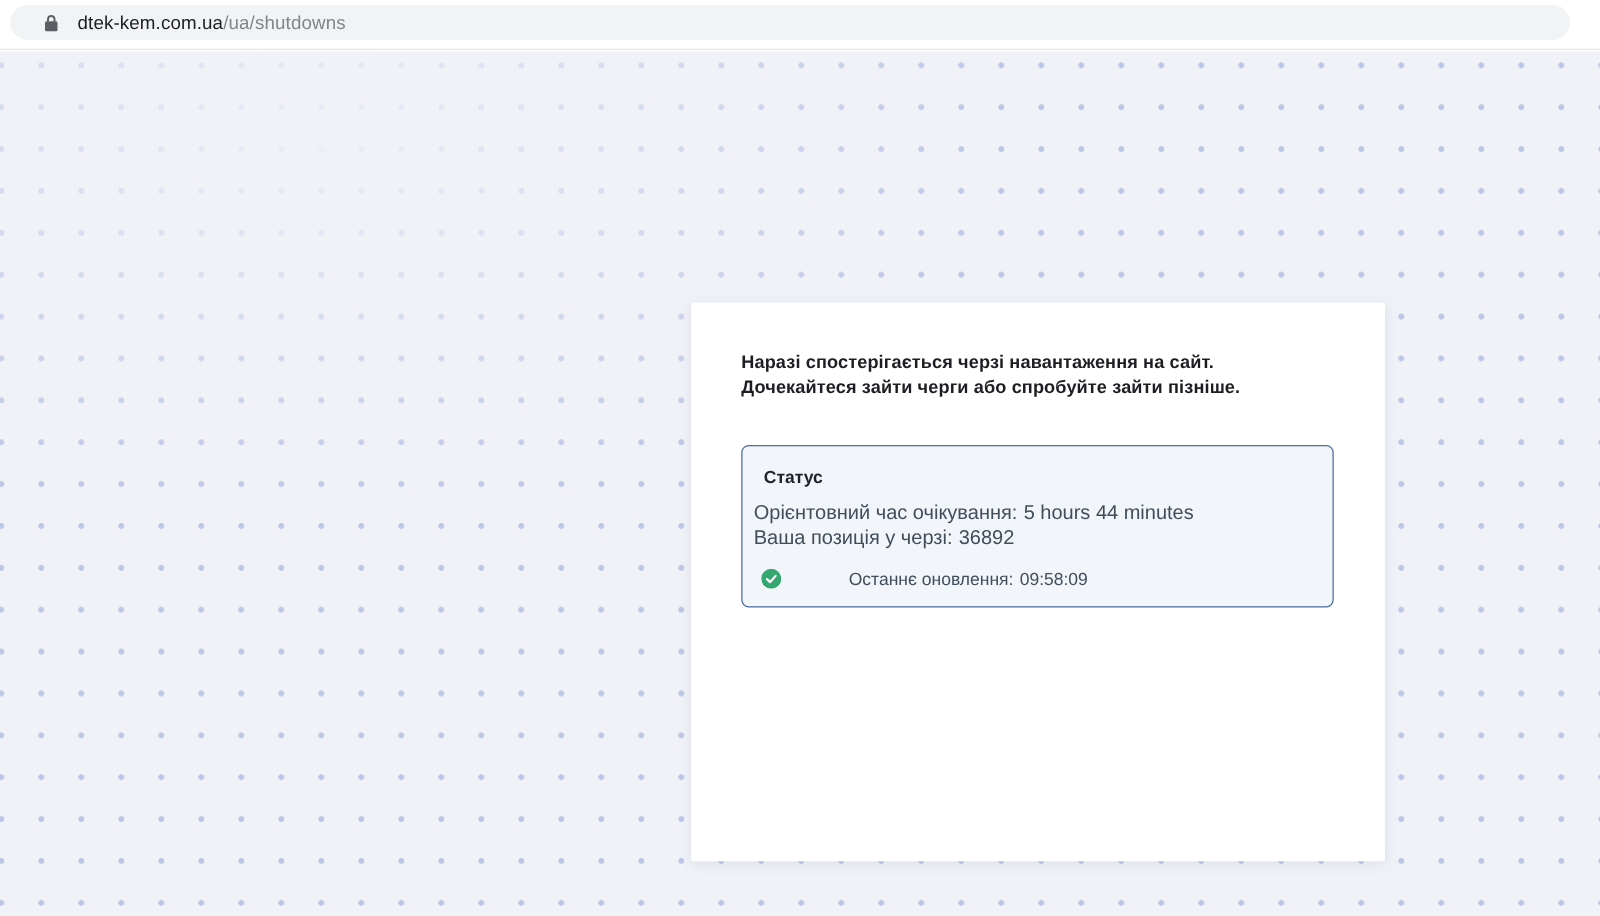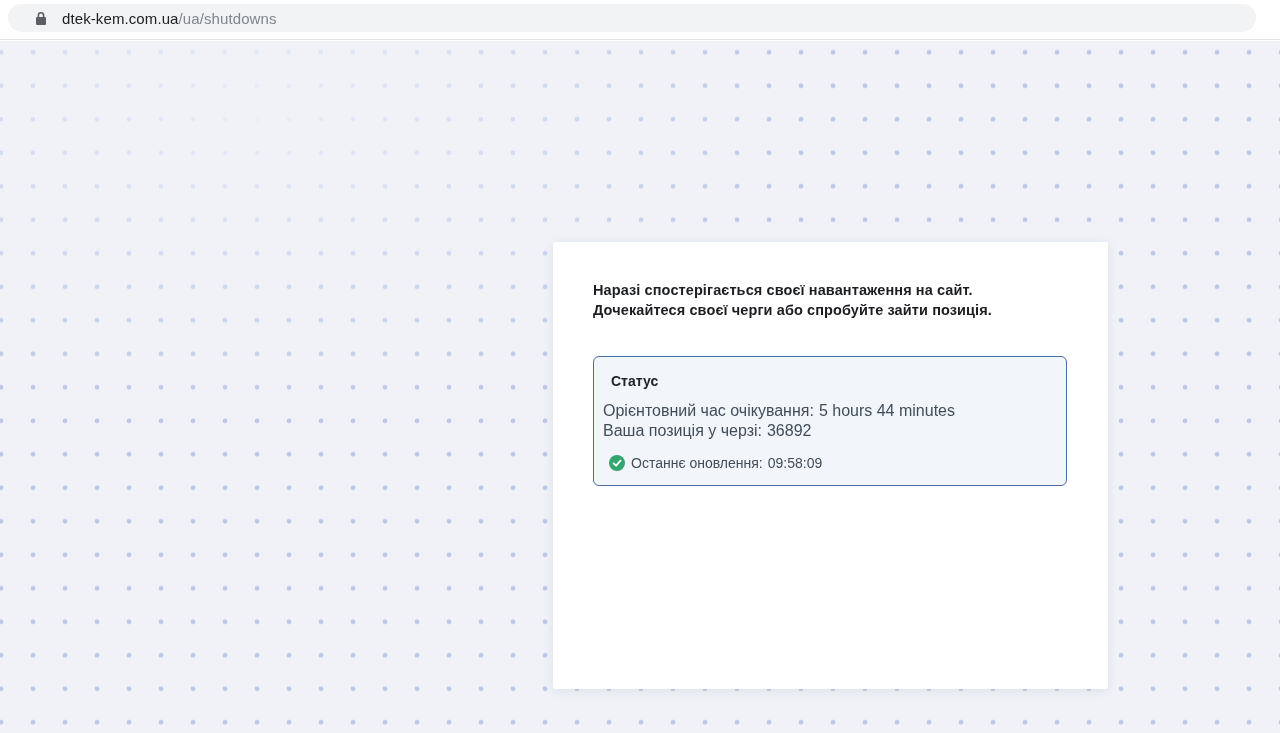--- a/index.html
+++ b/index.html
@@ -86,20 +86,21 @@
   .val { margin-left: 5px; }
   .val-wide { }
   .update-row {
     margin-top: 12px;
     padding-left: 6px;
     display: flex;
     align-items: center;
     font-size: 14px;
     line-height: 20px;
     color: #414e59;
+    gap: 48px;
   }
   .check-wrap { display: flex; align-items: center; margin-right: 6px; }
 </style>
 </head>
 <body>
 
 <div class="browser-bar">
   <div class="address-pill">
     <span class="lock-wrap">
       <svg width="12" height="15" viewBox="0 0 12 15">
@@ -107,22 +108,22 @@
         <rect x="1" y="6" width="10" height="8" rx="1.3" fill="#5b5f63"></rect>
       </svg>
     </span>
     <span class="url-text"><span class="url-host">dtek-kem.com.ua</span><span class="url-path">/ua/shutdowns</span></span>
   </div>
 </div>
 
 <div class="content">
   <div class="card">
     <div class="heading">
-      <div>Наразі спостерігається своєї навантаження на сайт.</div>
-      <div>Дочекайтеся своєї черги або спробуйте зайти позиція.</div>
+      <div>Наразі спостерігається черзі навантаження на сайт.</div>
+      <div>Дочекайтеся зайти черги або спробуйте зайти пізніше.</div>
     </div>
 
     <div class="status-box">
       <div class="status-title">Статус</div>
 
       <div class="status-row">
         <span>Орієнтовний час очікування:</span><span class="val">5 hours 44 minutes</span>
       </div>
 
       <div class="status-row">

